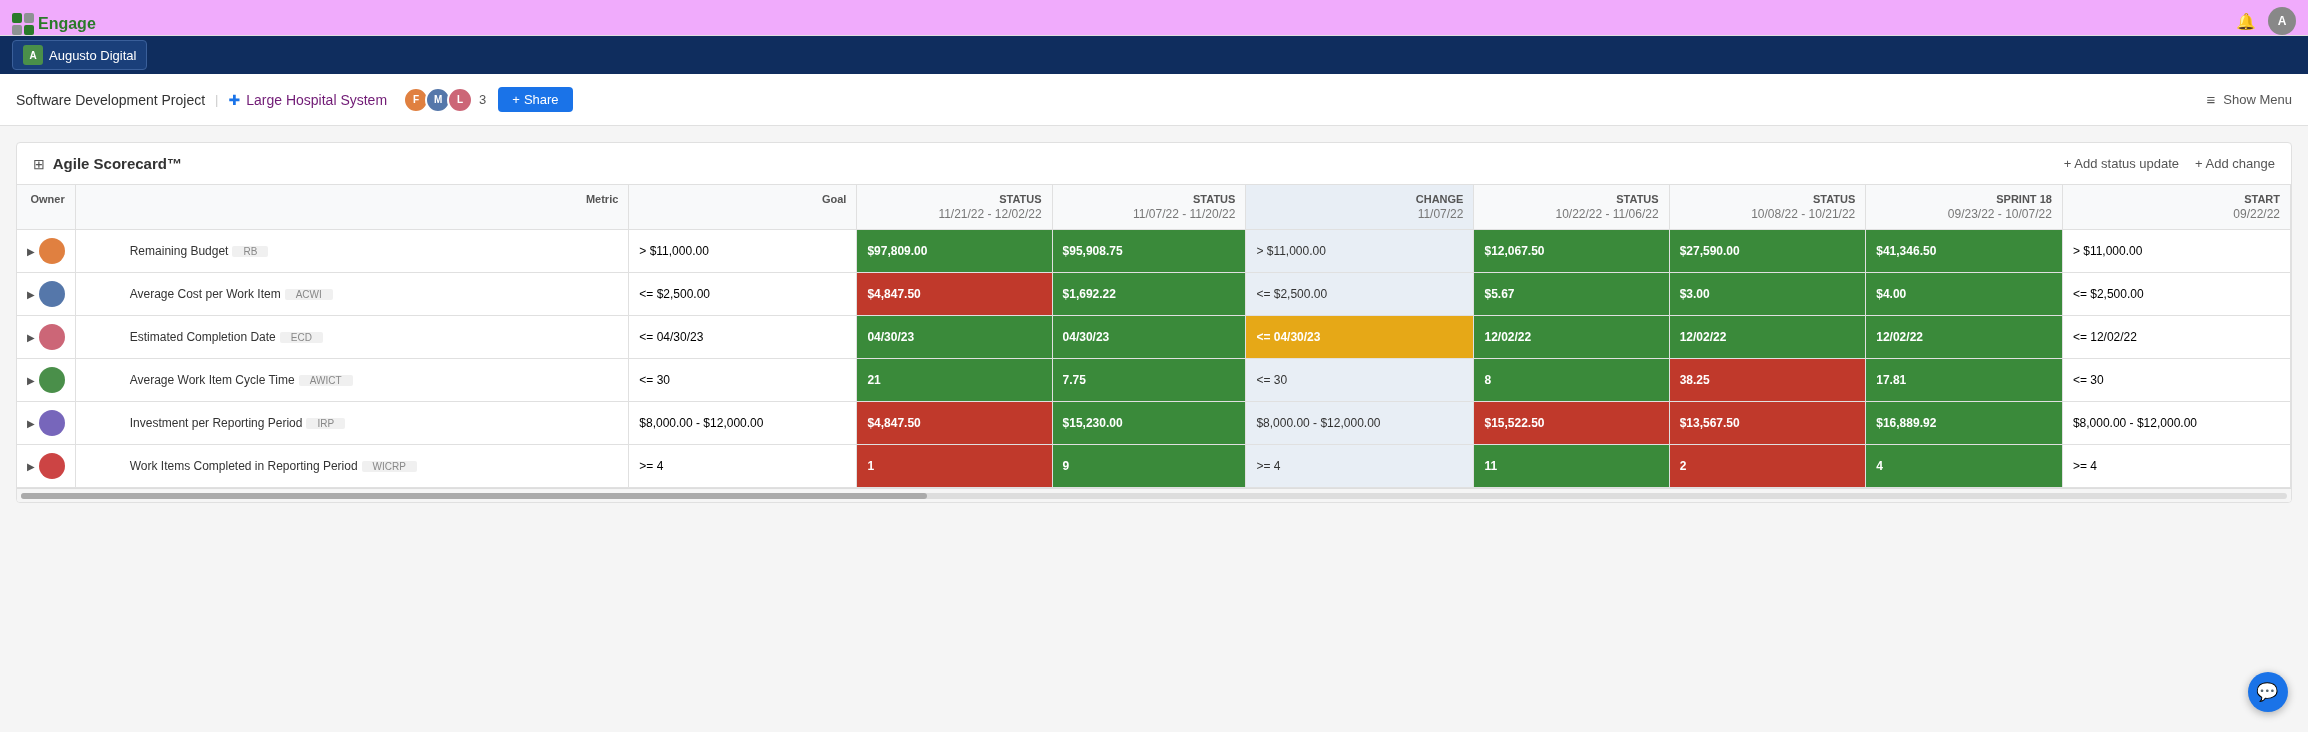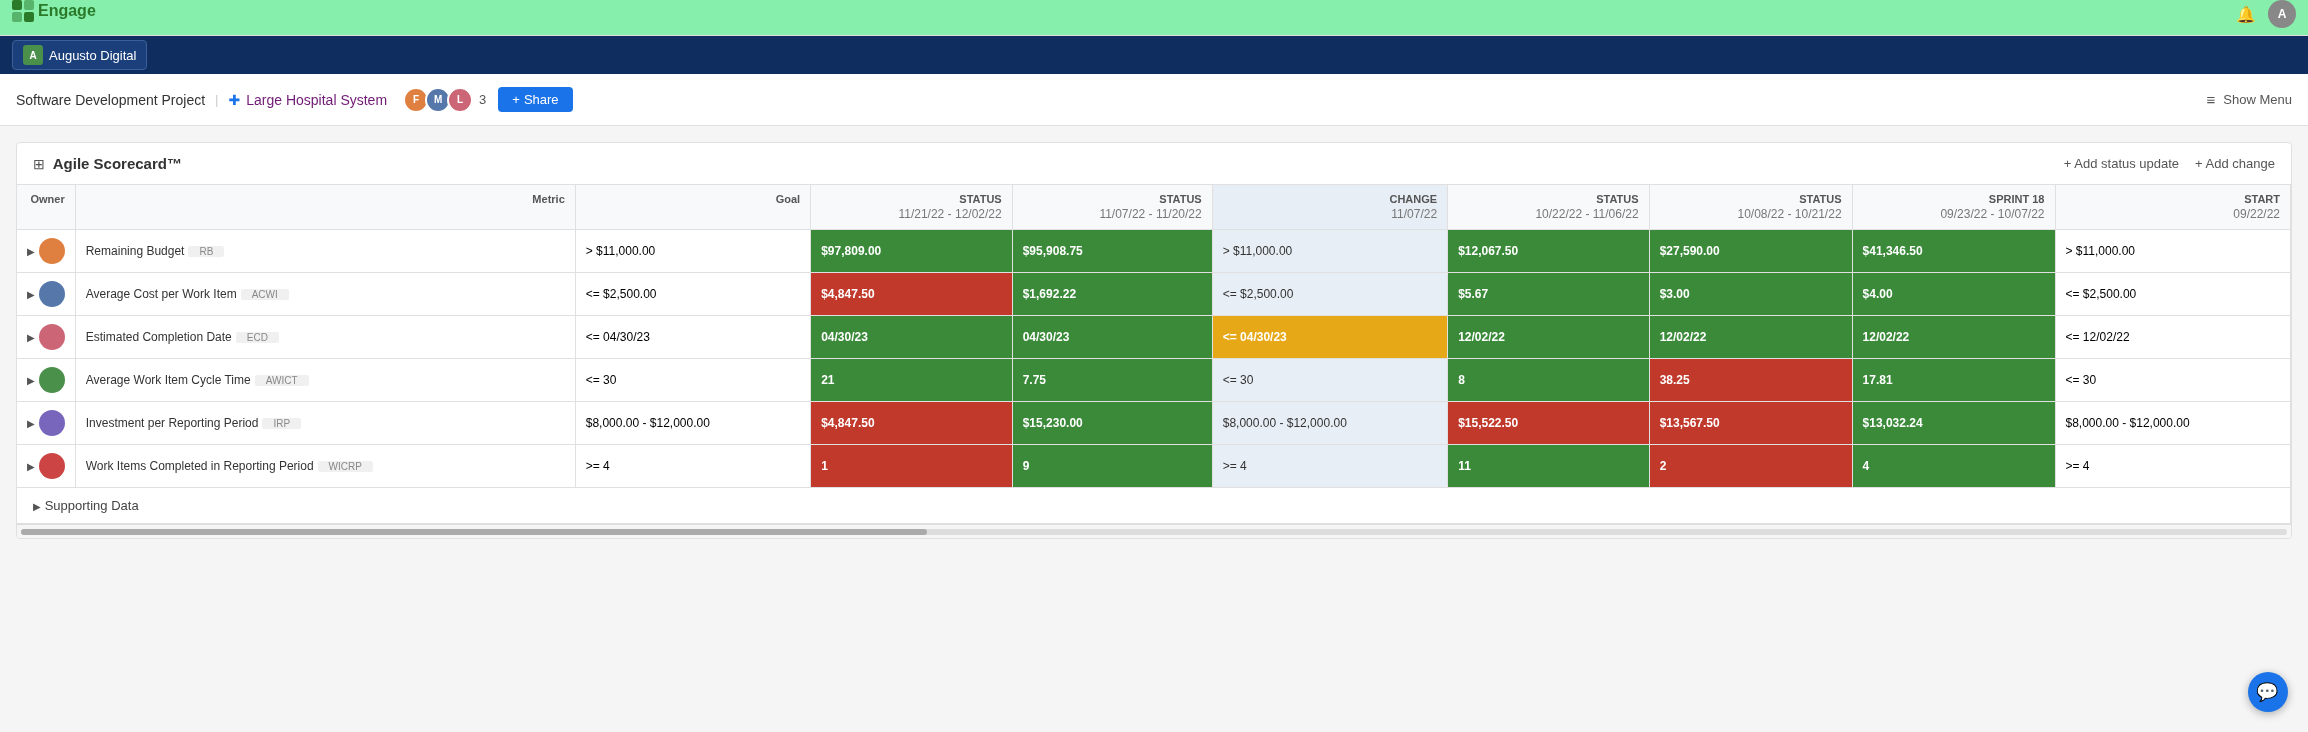--- a/index.html
+++ b/index.html
@@ -1,23 +1,23 @@
 <!DOCTYPE html>
 <html><head>
   <meta charset="utf-8">
   <style>
     * { box-sizing: border-box; margin: 0; padding: 0; }
     body { font-family: -apple-system, BlinkMacSystemFont, 'Segoe UI', Arial, sans-serif; font-size: 13px; background: #f5f5f5; overflow-x: hidden; }
 
     
     .top-nav {
-      background: #86efac;
+      background: #f0abfc;
       height: 36px;
       display: flex;
-      align-items: flex-start;
+      align-items: flex-end;
       padding: 0 12px;
       border-bottom: 1px solid #e0e0e0;
     }
     .logo-area {
       display: flex;
       align-items: center;
       gap: 4px;
     }
     .logo-icon {
       width: 22px;
@@ -265,20 +265,21 @@
       background: #888;
       flex-shrink: 0;
       overflow: hidden;
       display: flex;
       align-items: center;
       justify-content: center;
     }
     .metric-name {
       font-size: 12px;
       color: #333;
+      margin-left: 44px;
     }
     .metric-tag {
       font-size: 10px;
       color: #888;
       background: #f0f0f0;
       border-radius: 2px;
       padding: 0 11px;
       margin-left: 4px;
     }
     .expand-icon {
@@ -526,43 +527,40 @@
                   <div class="metric-avatar" style="background:#7766bb"></div>
                 </div>
               </td>
               <td><span class="metric-name">Investment per Reporting Period</span><span class="metric-tag">IRP</span></td>
               <td>$8,000.00 - $12,000.00</td>
               <td class="cell-red">$4,847.50</td>
               <td class="cell-green">$15,230.00</td>
               <td class="cell-change">$8,000.00 - $12,000.00</td>
               <td class="cell-red">$15,522.50</td>
               <td class="cell-red">$13,567.50</td>
-              <td class="cell-green">$13,032.24</td>
+              <td class="cell-green">$16,889.92</td>
               <td>$8,000.00 - $12,000.00</td>
             </tr>
             <tr>
               <td>
                 <div class="row-toggle">
                   <span class="expand-icon">▶</span>
                   <div class="metric-avatar" style="background:#cc4444"></div>
                 </div>
               </td>
               <td><span class="metric-name">Work Items Completed in Reporting Period</span><span class="metric-tag">WICRP</span></td>
               <td>&gt;= 4</td>
               <td class="cell-red">1</td>
               <td class="cell-green">9</td>
               <td class="cell-change">&gt;= 4</td>
               <td class="cell-green">11</td>
               <td class="cell-red">2</td>
               <td class="cell-green">4</td>
               <td>&gt;= 4</td>
             </tr>
-            <tr class="supporting-row">
-              <td colspan="10"><span class="expand-icon">▶</span><span>Supporting Data</span></td>
-            </tr>
           </tbody>
       </table>
     </div>
 
     <div class="scroll-bar-area">
       <div class="scroll-track">
         <div class="scroll-thumb"></div>
       </div>
     </div>
   </div>

